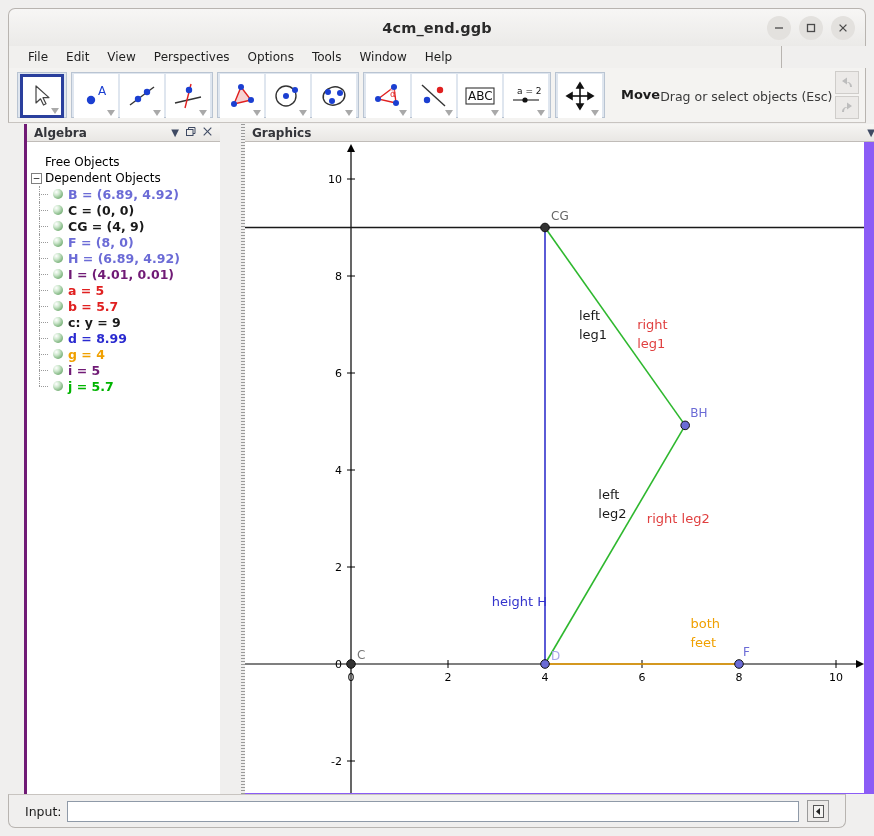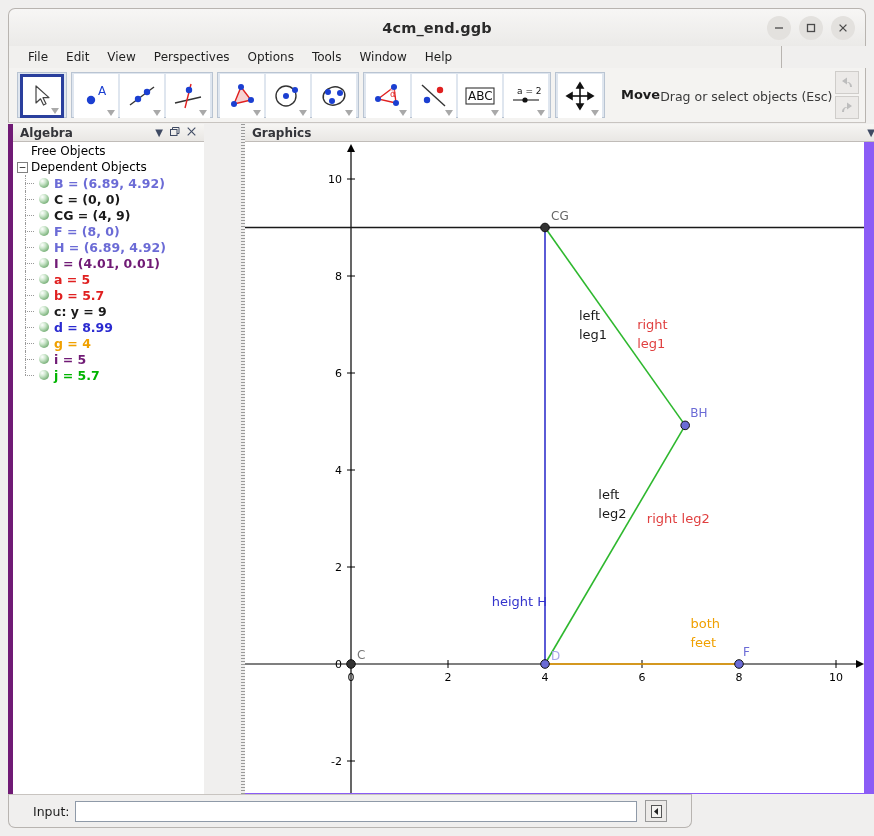--- a/index.html
+++ b/index.html
@@ -121,27 +121,27 @@
     border-bottom: 1px solid #c0bcb8;
     display: flex; align-items: center;
     padding: 0 4px;
     font-size: 12px; font-weight: bold; color: #34353a;
   }
   .panel-header .hdr-title { flex: 1; padding-left: 3px; }
   .ph-icons { display: flex; gap: 7px; align-items: center; padding-right: 4px; }
   .ph-ic { color: #3f4a63; font-size: 10px; line-height: 1; }
 
   .algebra-panel {
-    position: absolute; left: 8px; top: 124px;
+    position: absolute; left: 24px; top: 124px;
     width: 196px; height: 670px;
     background: #ffffff;
-    border-left: 5px solid #701a75;
+    border-left: 3px solid #701a75;
   }
   .algebra-body {
-    padding: 1px 0 0 0;
+    padding: 12px 0 0 0;
     font-size: 12px;
     height: 650px; overflow: hidden;
   }
   .tree-row {
     display: flex; align-items: center;
     height: 16px;
     padding-left: 4px;
     white-space: nowrap;
   }
   .tree-row .expander {
@@ -201,27 +201,27 @@
   .splitter {
     position: absolute; left: 241px; top: 124px;
     width: 4px; height: 670px;
     background: repeating-linear-gradient(to bottom, #9a9a9a 0 1px, transparent 1px 3px);
     background-color: #f0efee;
   }
 
   
   .inputbar {
     position: absolute; left: 8px; top: 794px;
-    width: 684px; height: 34px;
+    width: 838px; height: 34px;
     background: #f0efee;
     border: 1px solid #b8b4b0;
     border-top: 1px solid #c8c4c0;
     border-radius: 0 0 7px 7px;
     display: flex; align-items: center;
-    padding: 0 24px;
+    padding: 0 16px;
   }
   .input-label { font-size: 12.5px; color: #1c1c1c; margin-right: 5px; }
   .input-field {
     flex: 1; height: 21px;
     background: #ffffff;
     border: 1px solid #8f9aa8;
     font-family: "DejaVu Sans", sans-serif;
     font-size: 12px;
     padding: 0 3px;
     outline: none;

